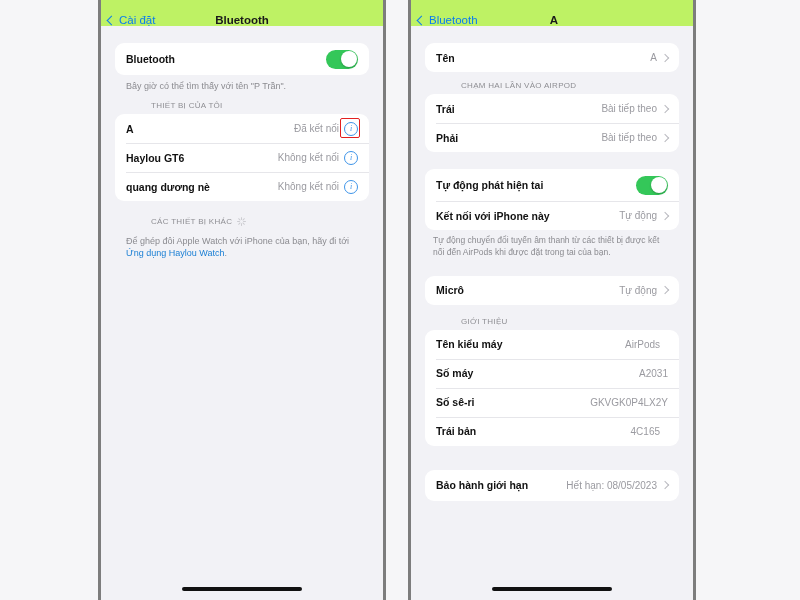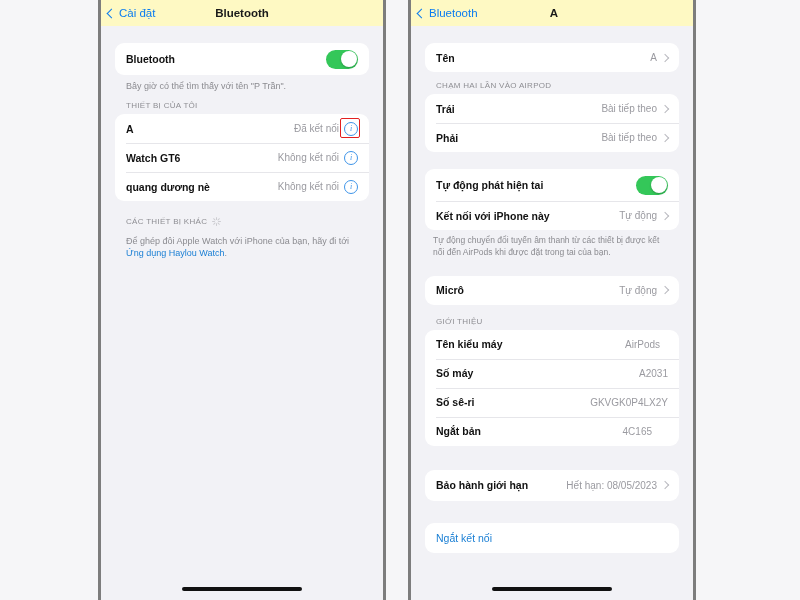--- a/index.html
+++ b/index.html
@@ -29,22 +29,22 @@
   .screen{
     position:absolute;inset:0;
     background:#f2f2f6;
     overflow:hidden;
   }
 
   
   .navbar{
     position:relative;
     height:26px;
-    background:#fef9c3;
-    display:flex;align-items:center;
+    background:#bef264;
+    display:flex;align-items:flex-end;
   }
   .nav-back{
     display:flex;align-items:center;gap:2px;
     color:#0a7cf0;
     font-size:11.5px;
     padding-left:7px;
     cursor:pointer;
     white-space:nowrap;
   }
   .chev-left{
@@ -119,21 +119,21 @@
     flex:0 0 auto;
   }
 
   
   .sect-head{
     font-size:8px;
     letter-spacing:0.3px;
     color:#8e8e93;
     padding:9px 14px 4px 25px;
     text-transform:uppercase;
-    display:flex;align-items:center;gap:5px;
+    display:flex;align-items:center;gap:5px;margin-left:25px;
   }
   .sect-note{
     font-size:9px;
     color:#8b8b90;
     padding:5px 25px 0 25px;
     line-height:1.35;
   }
   .sect-note-right{
     font-size:8.5px;
     color:#8b8b90;
@@ -269,21 +269,21 @@
           <span class="row-label">A</span>
           <span class="row-spacer"></span>
           <span class="row-value">Đã kết nối</span>
           <span class="info-wrap">
             <span class="info-icon">i</span>
             <span class="info-highlight"></span>
           </span>
         </div>
 
         <div class="row">
-          <span class="row-label">Watch GT6</span>
+          <span class="row-label">Haylou GT6</span>
           <span class="row-spacer"></span>
           <span class="row-value">Không kết nối</span>
           <span class="info-icon">i</span>
         </div>
 
         <div class="row">
           <span class="row-label">quang dương nè</span>
           <span class="row-spacer"></span>
           <span class="row-value">Không kết nối</span>
           <span class="info-icon">i</span>
@@ -400,42 +400,37 @@
           <span class="row-label">Số máy</span>
           <span class="row-spacer"></span>
           <span class="row-value" style="margin-right:0">A2031</span>
         </div>
         <div class="row">
           <span class="row-label">Số sê-ri</span>
           <span class="row-spacer"></span>
           <span class="row-value" style="margin-right:0">GKVGK0P4LX2Y</span>
         </div>
         <div class="row">
-          <span class="row-label">Ngắt bản</span>
-          <span class="row-spacer"></span>
-          <span class="row-value" style="margin-right:16px">4C165</span>
+          <span class="row-label">Trái bản</span>
+          <span class="row-spacer"></span>
+          <span class="row-value" style="margin-right:8px">4C165</span>
         </div>
       </div>
 
       <div style="height:24px"></div>
 
       <div class="card">
         <div class="row" style="min-height:31px">
           <span class="row-label">Bảo hành giới hạn</span>
           <span class="row-spacer"></span>
           <span class="row-value">Hết hạn: 08/05/2023</span>
           <span class="chev-right"></span>
         </div>
       </div>
 
       <div style="height:22px"></div>
 
-      <div class="card">
-        <div class="row" style="min-height:30px">
-          <span class="disconnect">Ngắt kết nối</span>
-        </div>
-      </div>
 
       <div class="home-ind-r"></div>
     </div>
   </div>
 
 </div>
 
 </body></html>

